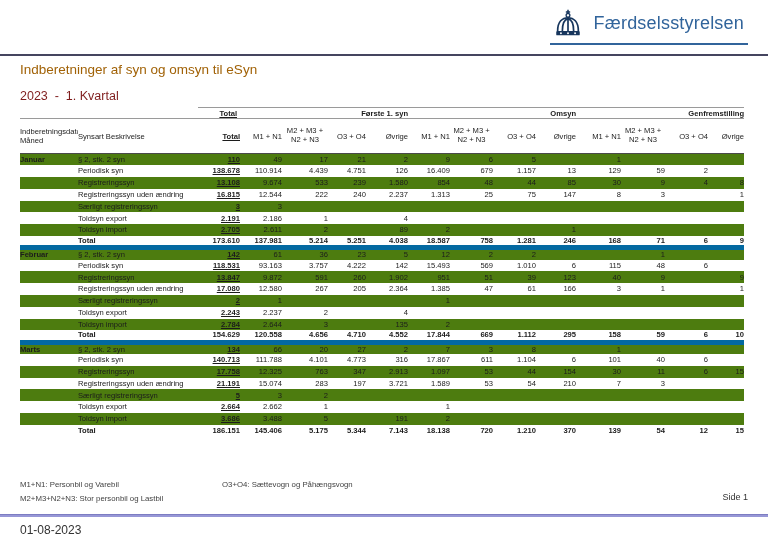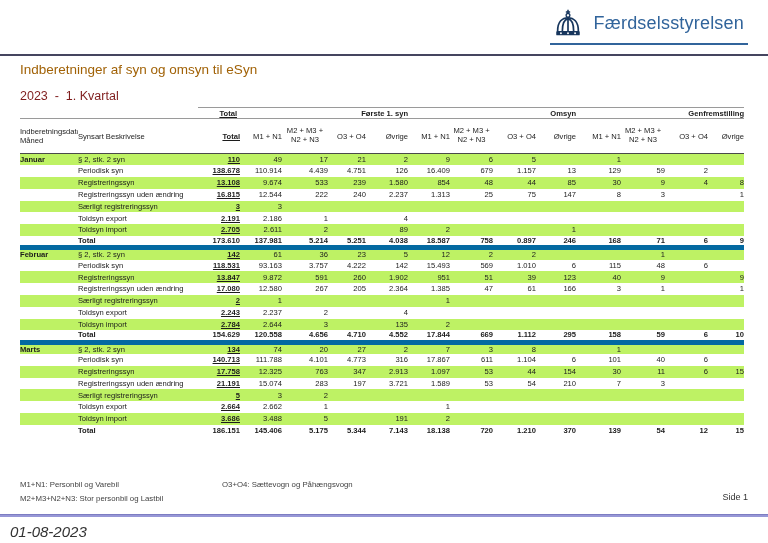--- a/index.html
+++ b/index.html
@@ -64,36 +64,36 @@
   .sub-row th.wrap-col { white-space: normal; text-align: center; line-height: 1.15; padding: 0 1px; }
 
   tbody tr { height: 11.8px; }
   tbody td { vertical-align: middle; line-height: 1; }
   td.month-cell { font-weight: bold; padding-left: 1px; }
   td.label-cell { padding-left: 0; }
   td.num { text-align: right; padding-right: 3px; }
   td.total-col { font-weight: bold; text-decoration: underline; }
   tr.total-row td { font-weight: bold; }
   tr.total-row td.total-col { text-decoration: none; }
-  tr.stripe { background: #bef264; margin-top: 38px; }
+  tr.stripe { background: #4d7c0f; margin-top: 38px; }
   tr.month-sep td { border-top: 5px solid #0369a1; }
 
   
   .legend {
     position: absolute; left: 20px; top: 478px; width: 724px;
     font-size: 7.8px; color: #3f3f3f; line-height: 14px;
   }
   .legend .col-a { position: absolute; left: 0; top: 0; }
   .legend .col-b { position: absolute; left: 202px; top: 0; }
   .bottom-rule {
     position: absolute; left: 0; top: 514px; width: 768px; height: 2.5px;
     background: #9797d6; border-top: 1px solid #7d7dc2;
   }
   .footer-date {
-    position: absolute; left: 10px; top: 523px; font-size: 15px; color: #333; font-style: italic;
+    position: absolute; left: 20px; top: 523px; font-size: 12px; color: #333;
   }
   .footer-page {
     position: absolute; right: 20px; top: 492px; font-size: 9px; color: #333;
   }
 </style>
 </head>
 <body>
 
 <div class="page">
 
@@ -292,21 +292,21 @@
         <tr class="total-row">
           <td class="month-cell"></td>
           <td class="label-cell">Total</td>
           <td class="num total-col">173.610</td>
           <td class="num">137.981</td>
           <td class="num">5.214</td>
           <td class="num">5.251</td>
           <td class="num">4.038</td>
           <td class="num">18.587</td>
           <td class="num">758</td>
-          <td class="num">0.897</td>
+          <td class="num">1.281</td>
           <td class="num">246</td>
           <td class="num">168</td>
           <td class="num">71</td>
           <td class="num">6</td>
           <td class="num">9</td>
         </tr>
         <tr class="stripe month-sep">
           <td class="month-cell">Februar</td>
           <td class="label-cell">§ 2, stk. 2 syn</td>
           <td class="num total-col">142</td>
@@ -439,21 +439,21 @@
           <td class="num">295</td>
           <td class="num">158</td>
           <td class="num">59</td>
           <td class="num">6</td>
           <td class="num">10</td>
         </tr>
         <tr class="stripe month-sep">
           <td class="month-cell">Marts</td>
           <td class="label-cell">§ 2, stk. 2 syn</td>
           <td class="num total-col">134</td>
-          <td class="num">74</td>
+          <td class="num">66</td>
           <td class="num">20</td>
           <td class="num">27</td>
           <td class="num">2</td>
           <td class="num">7</td>
           <td class="num">3</td>
           <td class="num">8</td>
           <td class="num"></td>
           <td class="num">1</td>
           <td class="num"></td>
           <td class="num"></td>

